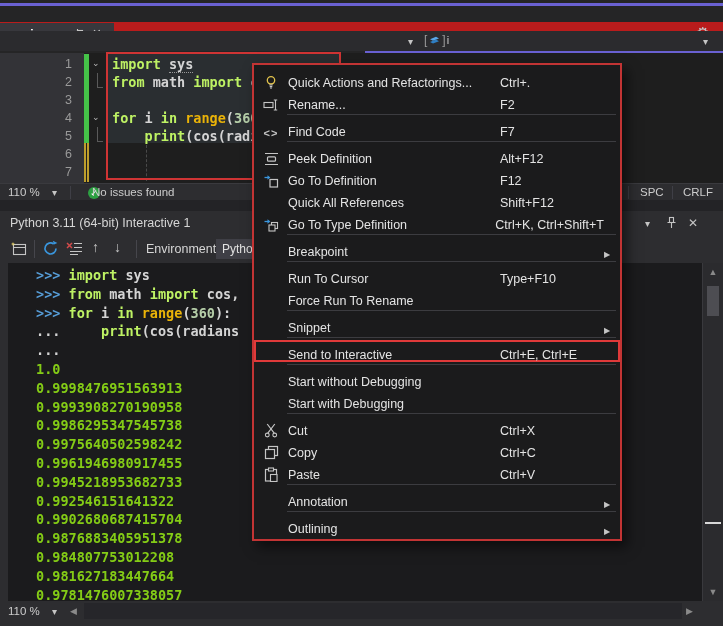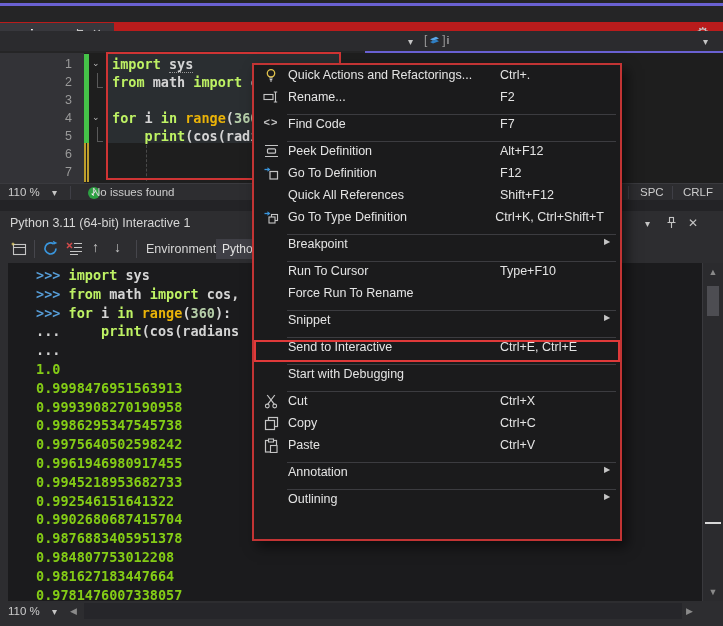--- a/index.html
+++ b/index.html
@@ -65,21 +65,21 @@
   .vsb-thumb{position:absolute;left:4px;top:23px;width:12px;height:30px;background:#4d4d52;}
   .vsb-marker{position:absolute;left:2px;top:259px;width:16px;height:2px;background:#d8d8d8;}
   .int-status{position:absolute;left:0;top:601px;width:723px;height:20px;background:#2d2d30;color:#cccccc;font-size:11.5px;}
   .hsb-track{position:absolute;left:84px;top:2px;width:598px;height:16px;background:#26262a;}
   .bottomstrip{position:absolute;left:0;top:621px;width:723px;height:5px;background:#2d2d30;}
 
   
   .menu{position:absolute;left:252px;top:63px;width:370px;height:478px;background:#1b1b1c;
         border:2px solid #c23434;box-sizing:border-box;box-shadow:5px 6px 12px rgba(0,0,0,.55);
         padding-top:3px;z-index:50;}
-  .menu-item{height:22px;display:flex;align-items:flex-start;color:#e4e4e4;font-size:12.5px;}
+  .menu-item{height:22px;display:flex;align-items:flex-end;color:#e4e4e4;font-size:12.5px;}
   .menu-item.hl{box-shadow:inset 0 0 0 2px #e03a3a;}
   .mi-icon{width:34px;display:flex;justify-content:center;align-items:center;flex:0 0 auto;}
   .mi-label{flex:1 1 auto;white-space:nowrap;overflow:hidden;}
   .mi-shortcut{flex:0 0 104px;text-align:left;white-space:nowrap;}
   .mi-arrow{flex:0 0 16px;color:#c5c5c5;font-size:8px;text-align:left;}
   .menu-sep{height:1px;background:#3c3c40;margin:2px 4px 2px 33px;}
   .ic{display:inline-flex;align-items:center;justify-content:center;line-height:0;}
 
   .caret{color:#c5c5c5;font-size:10px;line-height:1;}
   .gear{color:#c5c5c5;font-size:15px;line-height:1;}
@@ -342,20 +342,26 @@
       <div class="menu-sep"></div>
       <div class="menu-item hl">
         <span class="mi-icon"></span>
         <span class="mi-label">Send to Interactive</span>
         <span class="mi-shortcut">Ctrl+E, Ctrl+E</span>
         <span class="mi-arrow"></span>
       </div>
       <div class="menu-sep"></div>
       <div class="menu-item">
         <span class="mi-icon"></span>
+        <span class="mi-label">Start without Debugging</span>
+        <span class="mi-shortcut"></span>
+        <span class="mi-arrow"></span>
+      </div>
+      <div class="menu-item">
+        <span class="mi-icon"></span>
         <span class="mi-label">Start with Debugging</span>
         <span class="mi-shortcut"></span>
         <span class="mi-arrow"></span>
       </div>
       <div class="menu-sep"></div>
       <div class="menu-item">
         <span class="mi-icon">
           <span class="ic">
             <svg width="14" height="15" viewBox="0 0 14 15">
               <path d="M3.2 1l7 9.2M10.8 1l-7 9.2" stroke="#c5c5c5" stroke-width="1.2"></path>

